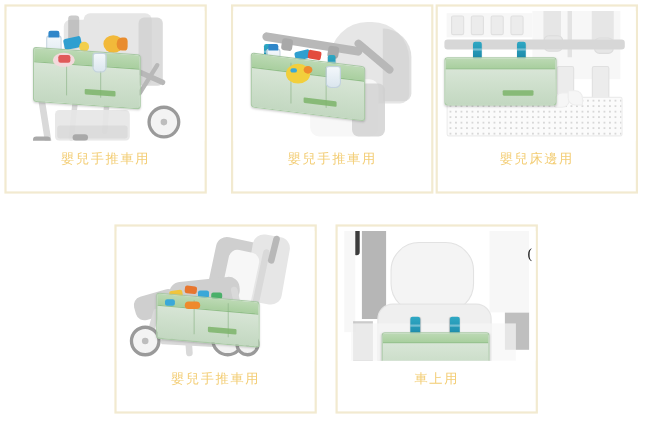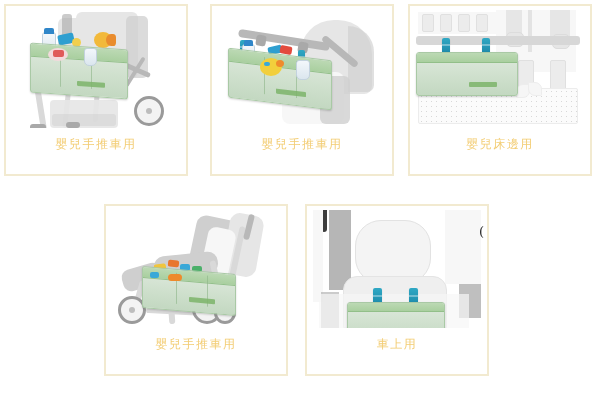--- a/index.html
+++ b/index.html
@@ -233,21 +233,21 @@
           <div class="toy-round" style="left:48px;top:48px;width:22px;height:18px;background:#f2cf3c;"></div>
           <div class="item" style="left:64px;top:50px;width:8px;height:7px;background:#ef8b2c;border-radius:50%;"></div>
           <div class="item" style="left:52px;top:52px;width:6px;height:4px;background:#3aa8d8;border-radius:2px;"></div>
           <div class="bottle" style="left:84px;top:50px;width:12px;height:18px;"></div>
         </div>
       </div>
       <div class="caption">嬰兒手推車用</div>
     </div>
   </div>
 
-  <div class="panel" style="left:408px;top:4px;width:184px;height:172px;">
+  <div class="panel" style="left:396px;top:4px;width:184px;height:172px;">
     <div class="panel-inner">
       <div class="photo">
         <div class="scene">
 
           <div class="soft" style="left:8px;top:2px;width:78px;height:22px;"></div>
           <div class="slat" style="left:12px;top:4px;width:12px;height:18px;"></div>
           <div class="slat" style="left:30px;top:4px;width:12px;height:18px;"></div>
           <div class="slat" style="left:48px;top:4px;width:12px;height:18px;"></div>
           <div class="slat" style="left:66px;top:4px;width:12px;height:18px;"></div>
 

